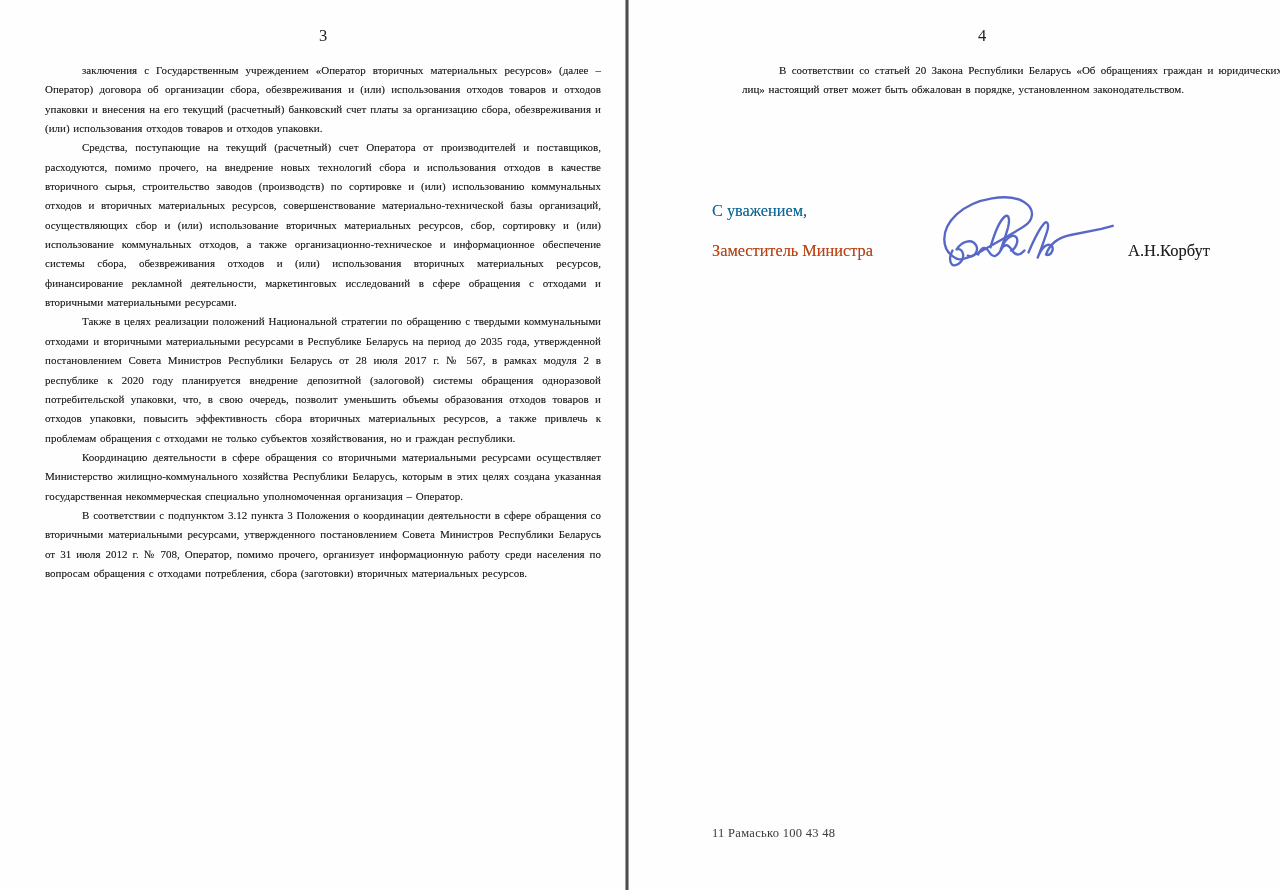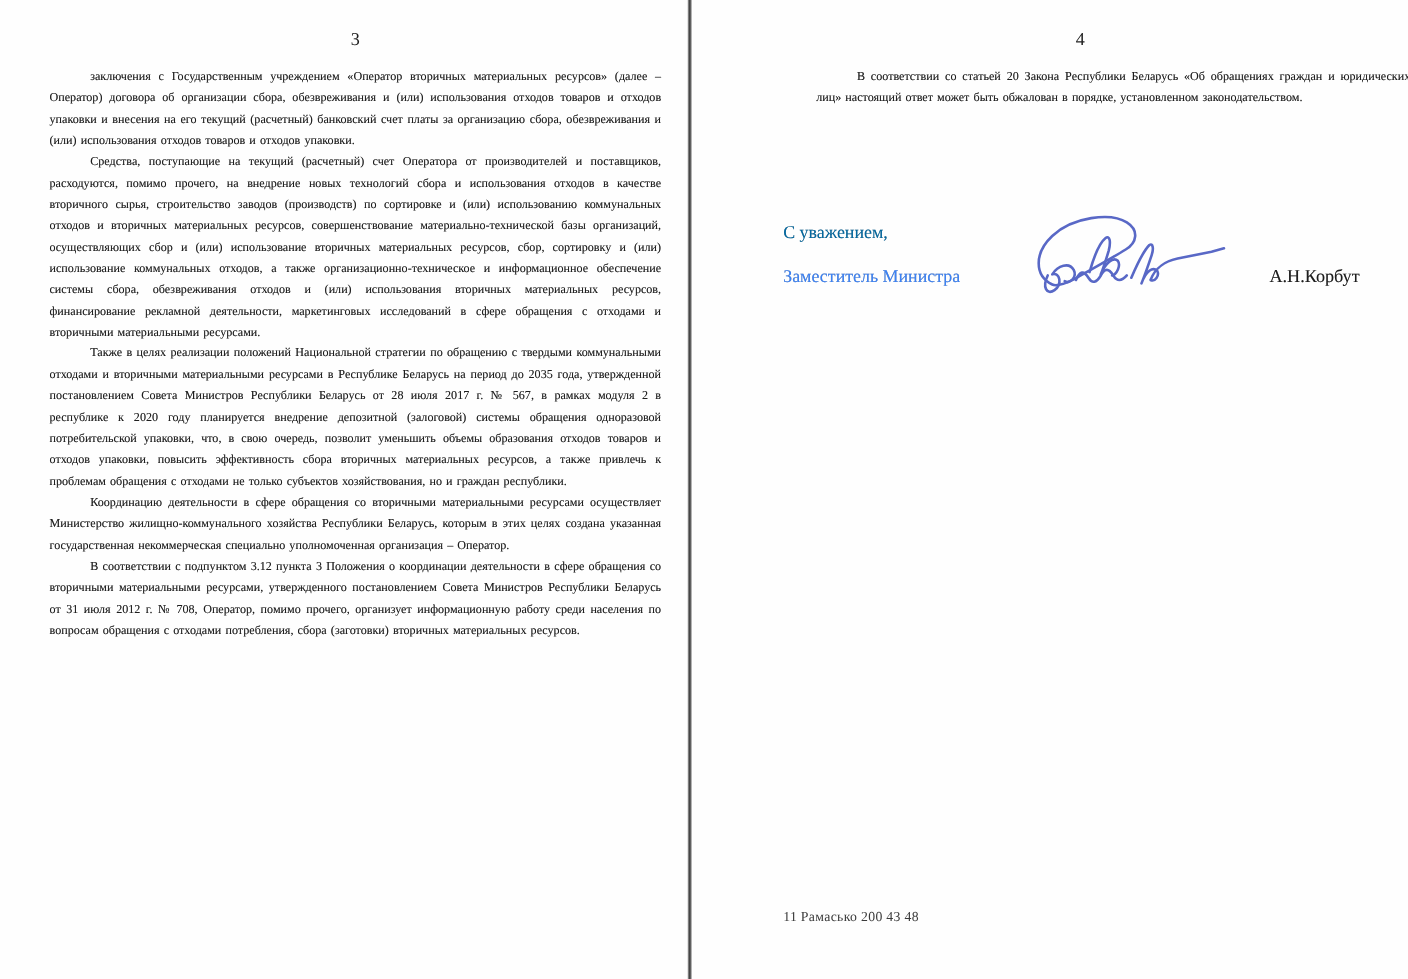--- a/index.html
+++ b/index.html
@@ -67,26 +67,26 @@
     top: 201px;
     font-size: 16.3px;
     color: #0369a1;
     text-shadow: 0 0 0.4px rgba(30,30,30,0.4);
   }
   .signer-title {
     position: absolute;
     left: 82px;
     top: 241px;
     font-size: 16.3px;
-    color: #3b82f6;
+    color: #c2410c;
     text-shadow: 0 0 0.4px rgba(30,30,30,0.4);
   }
   .signer-name {
     position: absolute;
-    left: 524px;
+    left: 498px;
     top: 241px;
     font-size: 16.5px;
     color: #1e1e1e;
     text-shadow: 0 0 0.4px rgba(30,30,30,0.4);
   }
   .signature {
     position: absolute;
     left: 304px;
     top: 192px;
     width: 190px;
@@ -139,16 +139,16 @@
         <path d="M55,53 C59,39 64,27 69,23 C73,20 74,26 72,34 C69,44 67,50 65,55 C69,45 76,39 80,43 C83,47 79,55 75,56"></path>
 
         <path d="M43,60 Q48,48 54,58 Q59,66 65,56 Q70,46 76,56 Q81,64 88,56"></path>
 
         <path d="M92,58 C98,44 104,33 108,29 C111,27 112,32 110,38 C106,50 103,58 101,63 C105,52 111,48 115,52 C117,56 113,62 109,60 C113,49 123,43 133,41 C143,39 153,37 163,35 L174,32"></path>
       </g>
     </svg>
 
     <div class="signer-name">А.Н.Корбут</div>
 
-    <div class="footer-ref">11 Рамасько 200 43 48</div>
+    <div class="footer-ref">11 Рамасько 100 43 48</div>
   </div>
 
 </div>
 
 </body></html>

